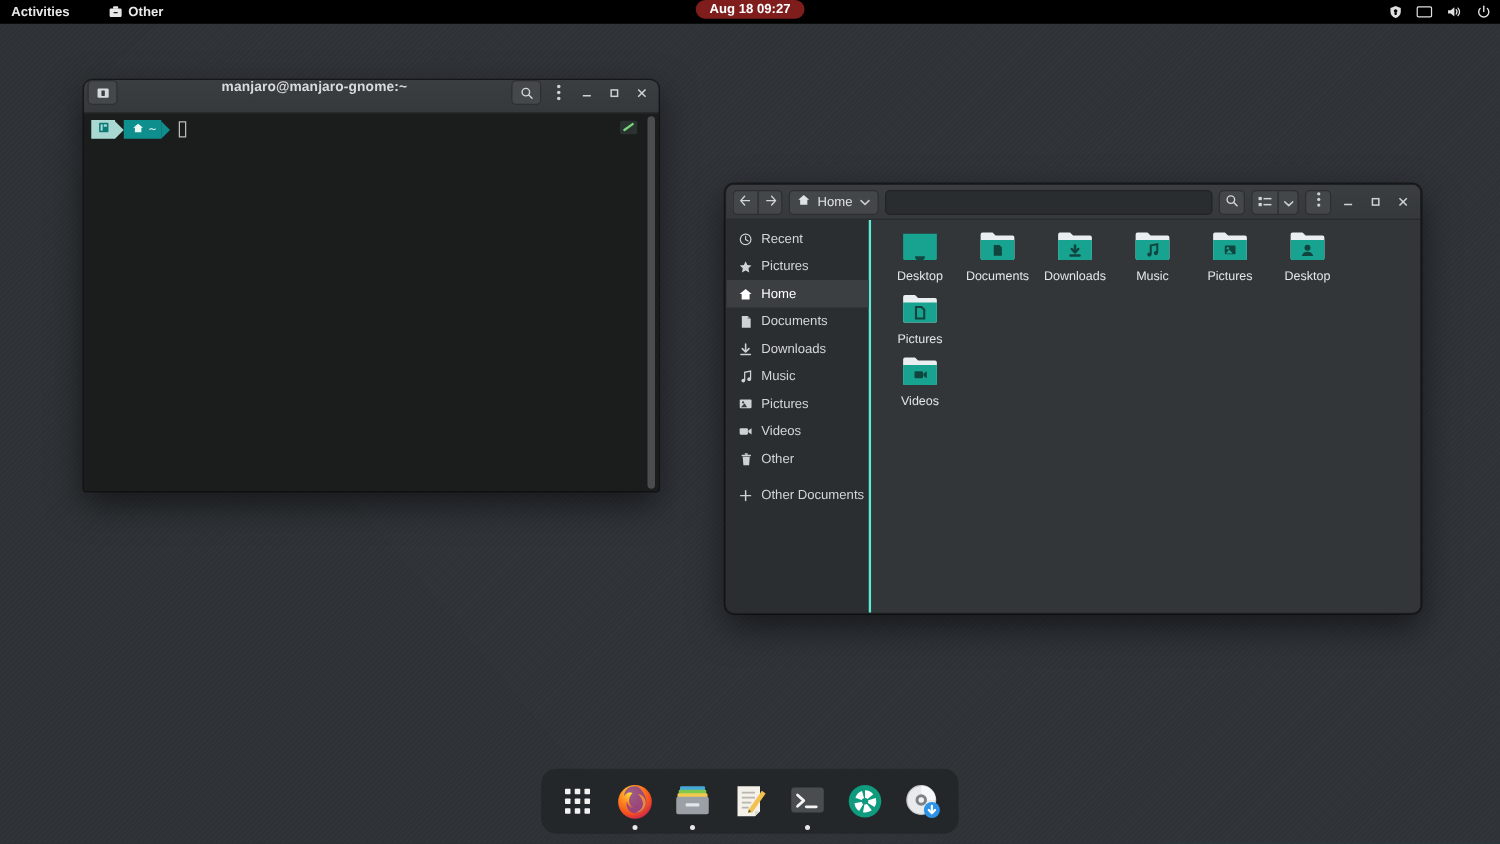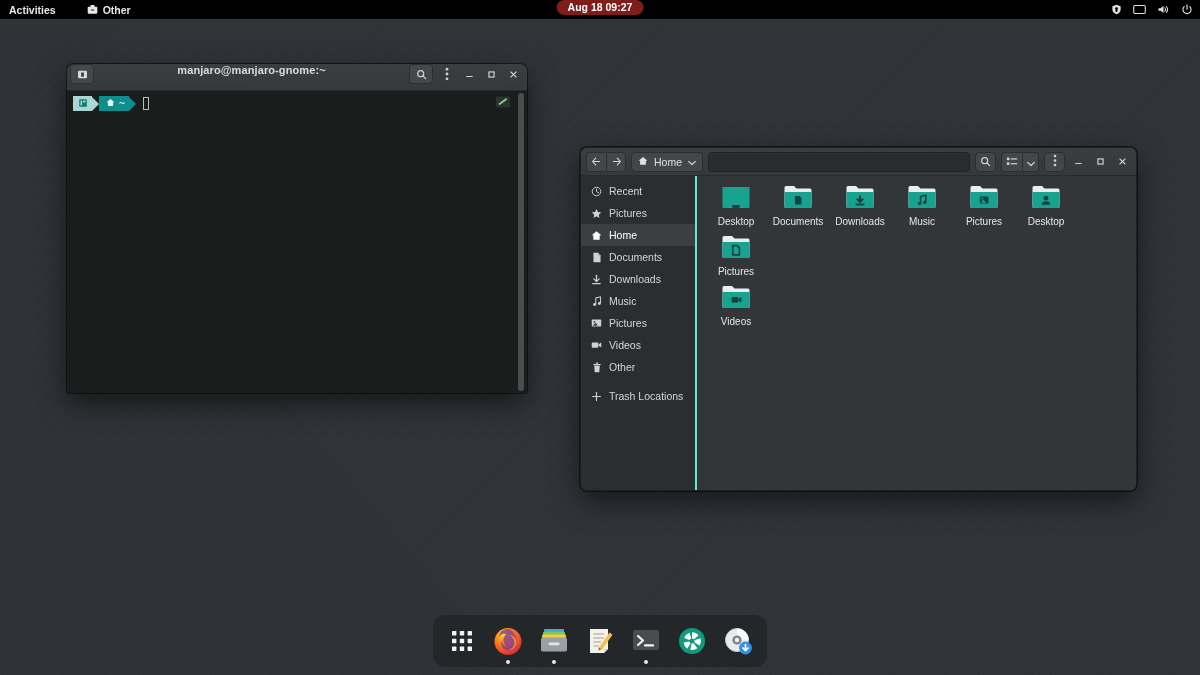--- a/index.html
+++ b/index.html
@@ -577,21 +577,21 @@
 
         <div class="sb-sep"></div>
 
         <div class="sb-item">
           <span class="sb-icon">
             <svg width="11" height="11" viewBox="0 0 14 14">
                 <line x1="7" y1="2" x2="7" y2="12" stroke="#cfd2d4" stroke-width="1.5" stroke-linecap="round"></line>
                 <line x1="2" y1="7" x2="12" y2="7" stroke="#cfd2d4" stroke-width="1.5" stroke-linecap="round"></line>
               </svg>
           </span>
-          <span>Trash Locations</span>
+          <span>Other Documents</span>
         </div>
       </div>
 
       <div id="files-content">
 
         <div class="file-item">
           <div class="folder">
             <svg width="30" height="26" viewBox="0 0 30 26">
               <path d="M1.5 2 H28.5 V21.5 A1.5 1.5 0 0 1 27 23 H3 A1.5 1.5 0 0 1 1.5 21.5 Z" fill="#18a390"></path>
               <path d="M11 20 A4 4 0 0 0 19 20 Z" fill="#12463f"></path>

